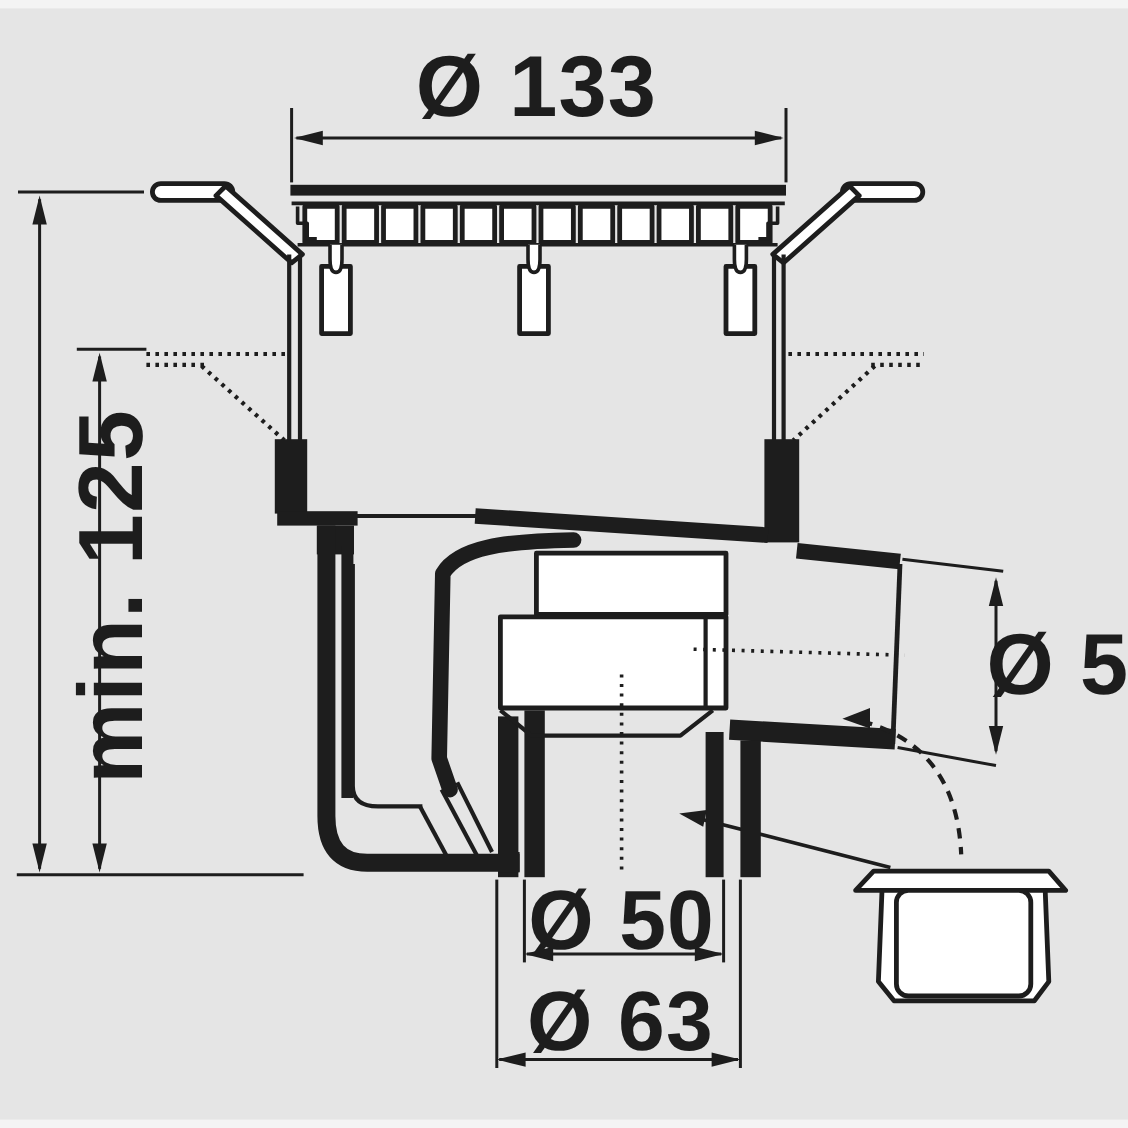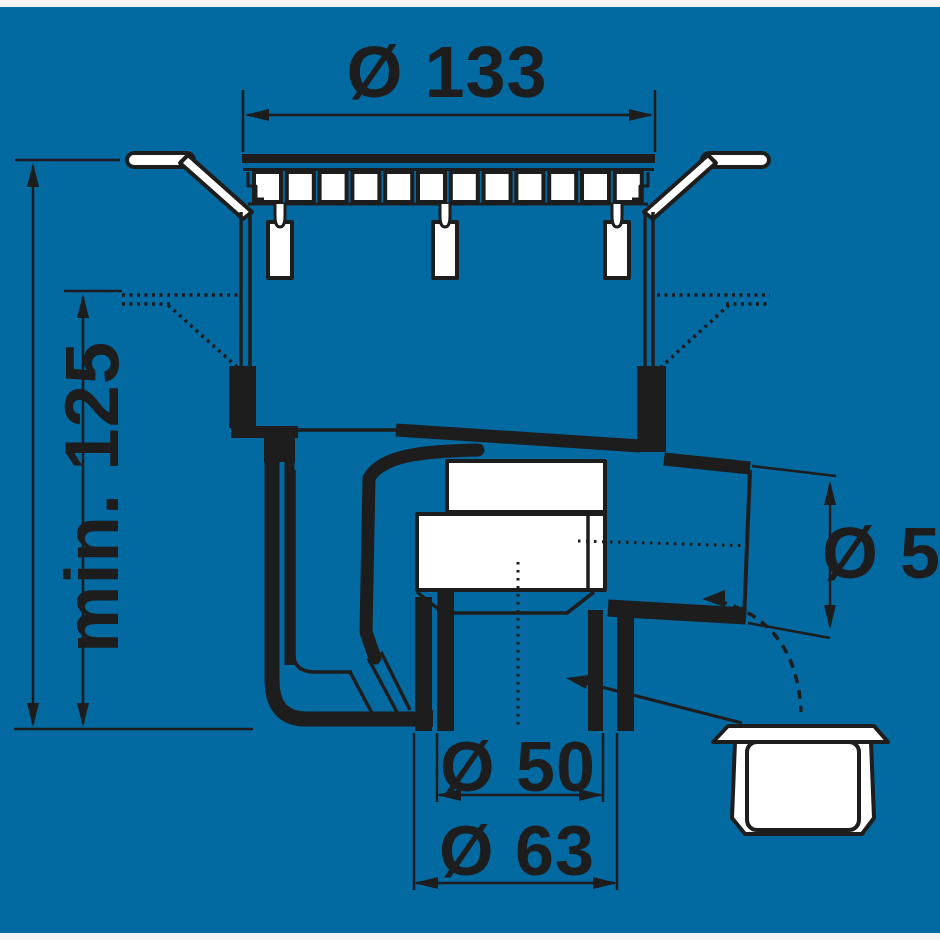--- a/index.html
+++ b/index.html
@@ -1,16 +1,16 @@
 <!DOCTYPE html>
 <html><head>
 <meta charset="utf-8">
 <style>
   html,body{margin:0;padding:0;background:#fff;}
-  .stage{width:940px;height:940px;position:relative;background:#0369a1;overflow:hidden;}
+  .stage{width:940px;height:940px;position:relative;background:#e5e5e5;overflow:hidden;}
   svg{display:block;}
   .dim-text{font-family:"Liberation Sans","DejaVu Sans",sans-serif;font-weight:700;fill:#1d1d1d;letter-spacing:1px;}
 </style>
 </head>
 <body>
 
 <div class="stage">
 <svg width="940" height="940" viewBox="0 0 940 940">
 
   <rect x="0" y="0" width="940" height="7" fill="#f4f4f4"></rect>

